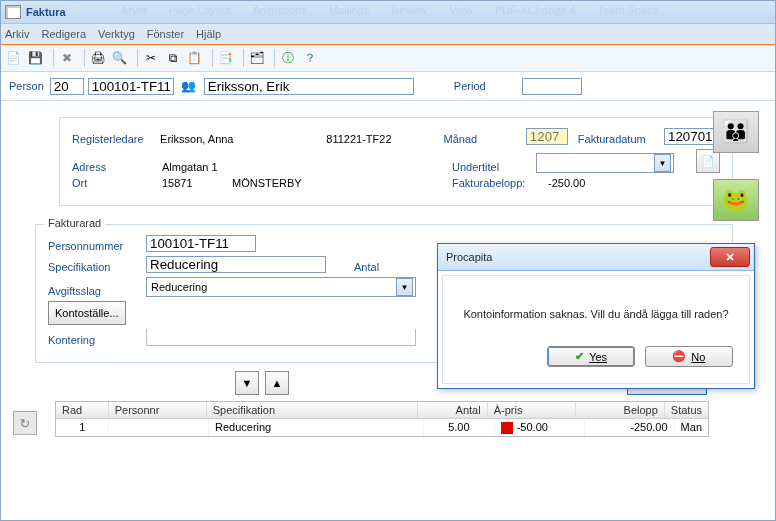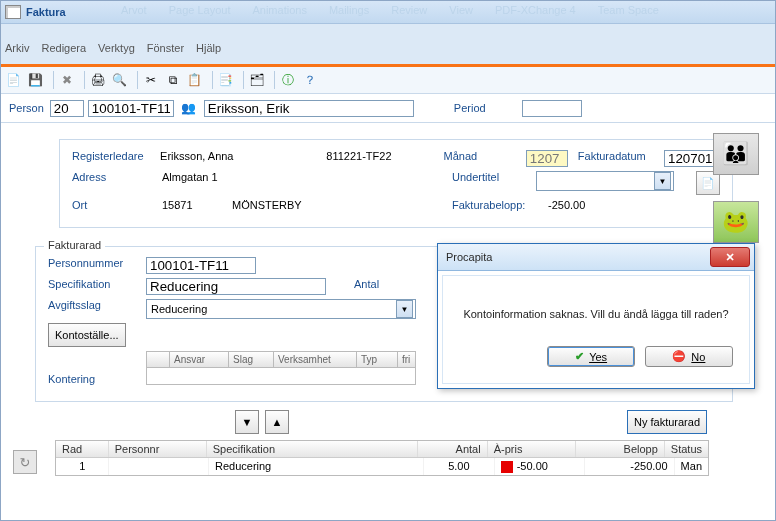--- a/index.html
+++ b/index.html
@@ -1,32 +1,32 @@
 <!DOCTYPE html>
 <html><head>
 <meta charset="utf-8">
 <style>
 html,body{margin:0;padding:0;font-family:Tahoma,sans-serif;font-size:11px;color:#000;background:#fff}
 .window{width:776px;height:521px;border:1px solid #8da6c5;box-sizing:border-box;position:relative;background:#fff;overflow:hidden}
 .titlebar{height:22px;background:linear-gradient(#d6e6f7,#c2d9f0);border-bottom:1px solid #a8c3e0;display:flex;align-items:center;padding:0 4px}
 .titlebar .tb-icon{width:14px;height:12px;border:1px solid #888;background:#fff;margin-right:5px;box-shadow:inset 2px 2px 0 #ccc}
 .titlebar .title{color:#1a4d8f;font-weight:bold}
-.menubar{height:20px;background:#dce9f6;border-bottom:3px solid #f97316;display:flex;align-items:flex-end;padding:10px 4px}
+.menubar{height:20px;background:#dce9f6;border-bottom:1px solid #f97316;display:flex;align-items:center;padding:0 4px}
 .menubar span{margin-right:12px;color:#555}
 .toolbar{height:26px;background:#f2f7fc;border-bottom:1px solid #c9d9ea;display:flex;align-items:center;padding:0 4px}
 .tool{width:18px;height:18px;margin-right:4px;display:flex;align-items:center;justify-content:center;font-size:12px}
 .sep{width:1px;height:18px;background:#b8cde2;margin:0 4px}
 .rowbar{height:24px;background:#fff;border-bottom:1px solid #c9d9ea;display:flex;align-items:center;padding:2px 8px}
 .lbl{color:#1a4d8f;margin-right:6px}
 .inp{border:1px solid #7f9db9;height:17px;padding:0 3px;background:#fff;box-sizing:border-box}
 .ro{background:#fef9c3;color:#777}
 .content{position:relative;padding:6px 12px}
 .group{border:1px solid #c9d9ea;padding:10px 12px 12px;margin-top:10px;position:relative}
 .group .legend{position:absolute;top:-8px;left:8px;background:#fff;padding:0 4px;font-size:11px;color:#333}
-.frow{display:flex;align-items:flex-start;margin-bottom:4px}
+.frow{display:flex;align-items:flex-end;margin-bottom:4px}
 .fcol{display:inline-block}
 .val{color:#000}
 .bigicon{width:44px;height:40px;border:1px solid #999;background:linear-gradient(#e8e8e8,#cfcfcf);position:absolute;right:16px;display:flex;align-items:center;justify-content:center;font-size:22px}
 .btn{border:1px solid #888;background:linear-gradient(#fdfdfd,#e5e5e5);padding:11px 6px;height:20px;box-sizing:border-box;display:inline-flex;align-items:center;cursor:default}
 .dropdown{border:1px solid #7f9db9;height:20px;background:#fff;display:flex;align-items:center;justify-content:space-between;padding:0 2px 0 4px;box-sizing:border-box}
 .dropdown .arrow{width:15px;height:16px;background:linear-gradient(#e8f0fa,#cfe0f2);border:1px solid #7f9db9;display:flex;align-items:center;justify-content:center;font-size:8px}
 .gridhead{display:flex;border:1px solid #bbb}
 .gridhead div{border-right:1px solid #bbb;background:linear-gradient(#fefefe,#e4e4e4);padding:2px 4px;font-size:10px;color:#666}
 .gridbody{border:1px solid #bbb;border-top:none;height:16px;background:#fff}
 .squarebtn{width:22px;height:22px;border:1px solid #888;background:linear-gradient(#fdfdfd,#e5e5e5);display:flex;align-items:center;justify-content:center}
@@ -165,28 +165,20 @@
         </div>
       </div>
       <div class="frow">
         <span class="btn">
             <span>Kontoställe...</span>
           </span>
       </div>
       <div class="frow" style="align-items:flex-end">
         <span class="lbl fcol" style="width:92px;padding-top:4px">Kontering</span>
         <div style="width:270px">
-          <div class="gridhead">
-            <div style="width:14px"></div>
-            <div style="width:50px">Ansvar</div>
-            <div style="width:36px">Slag</div>
-            <div style="width:74px">Verksamhet</div>
-            <div style="width:32px">Typ</div>
-            <div style="flex:1;border-right:none">fri</div>
-          </div>
           <div class="gridbody"></div>
         </div>
       </div>
     </div>
 
     <div style="display:flex;align-items:center;margin:8px 0 0 22px;width:672px">
       <span style="flex:0 0 200px"></span>
       <span class="squarebtn" style="margin-right:6px">▼</span>
       <span class="squarebtn">▲</span>
       <span style="flex:1"></span>

